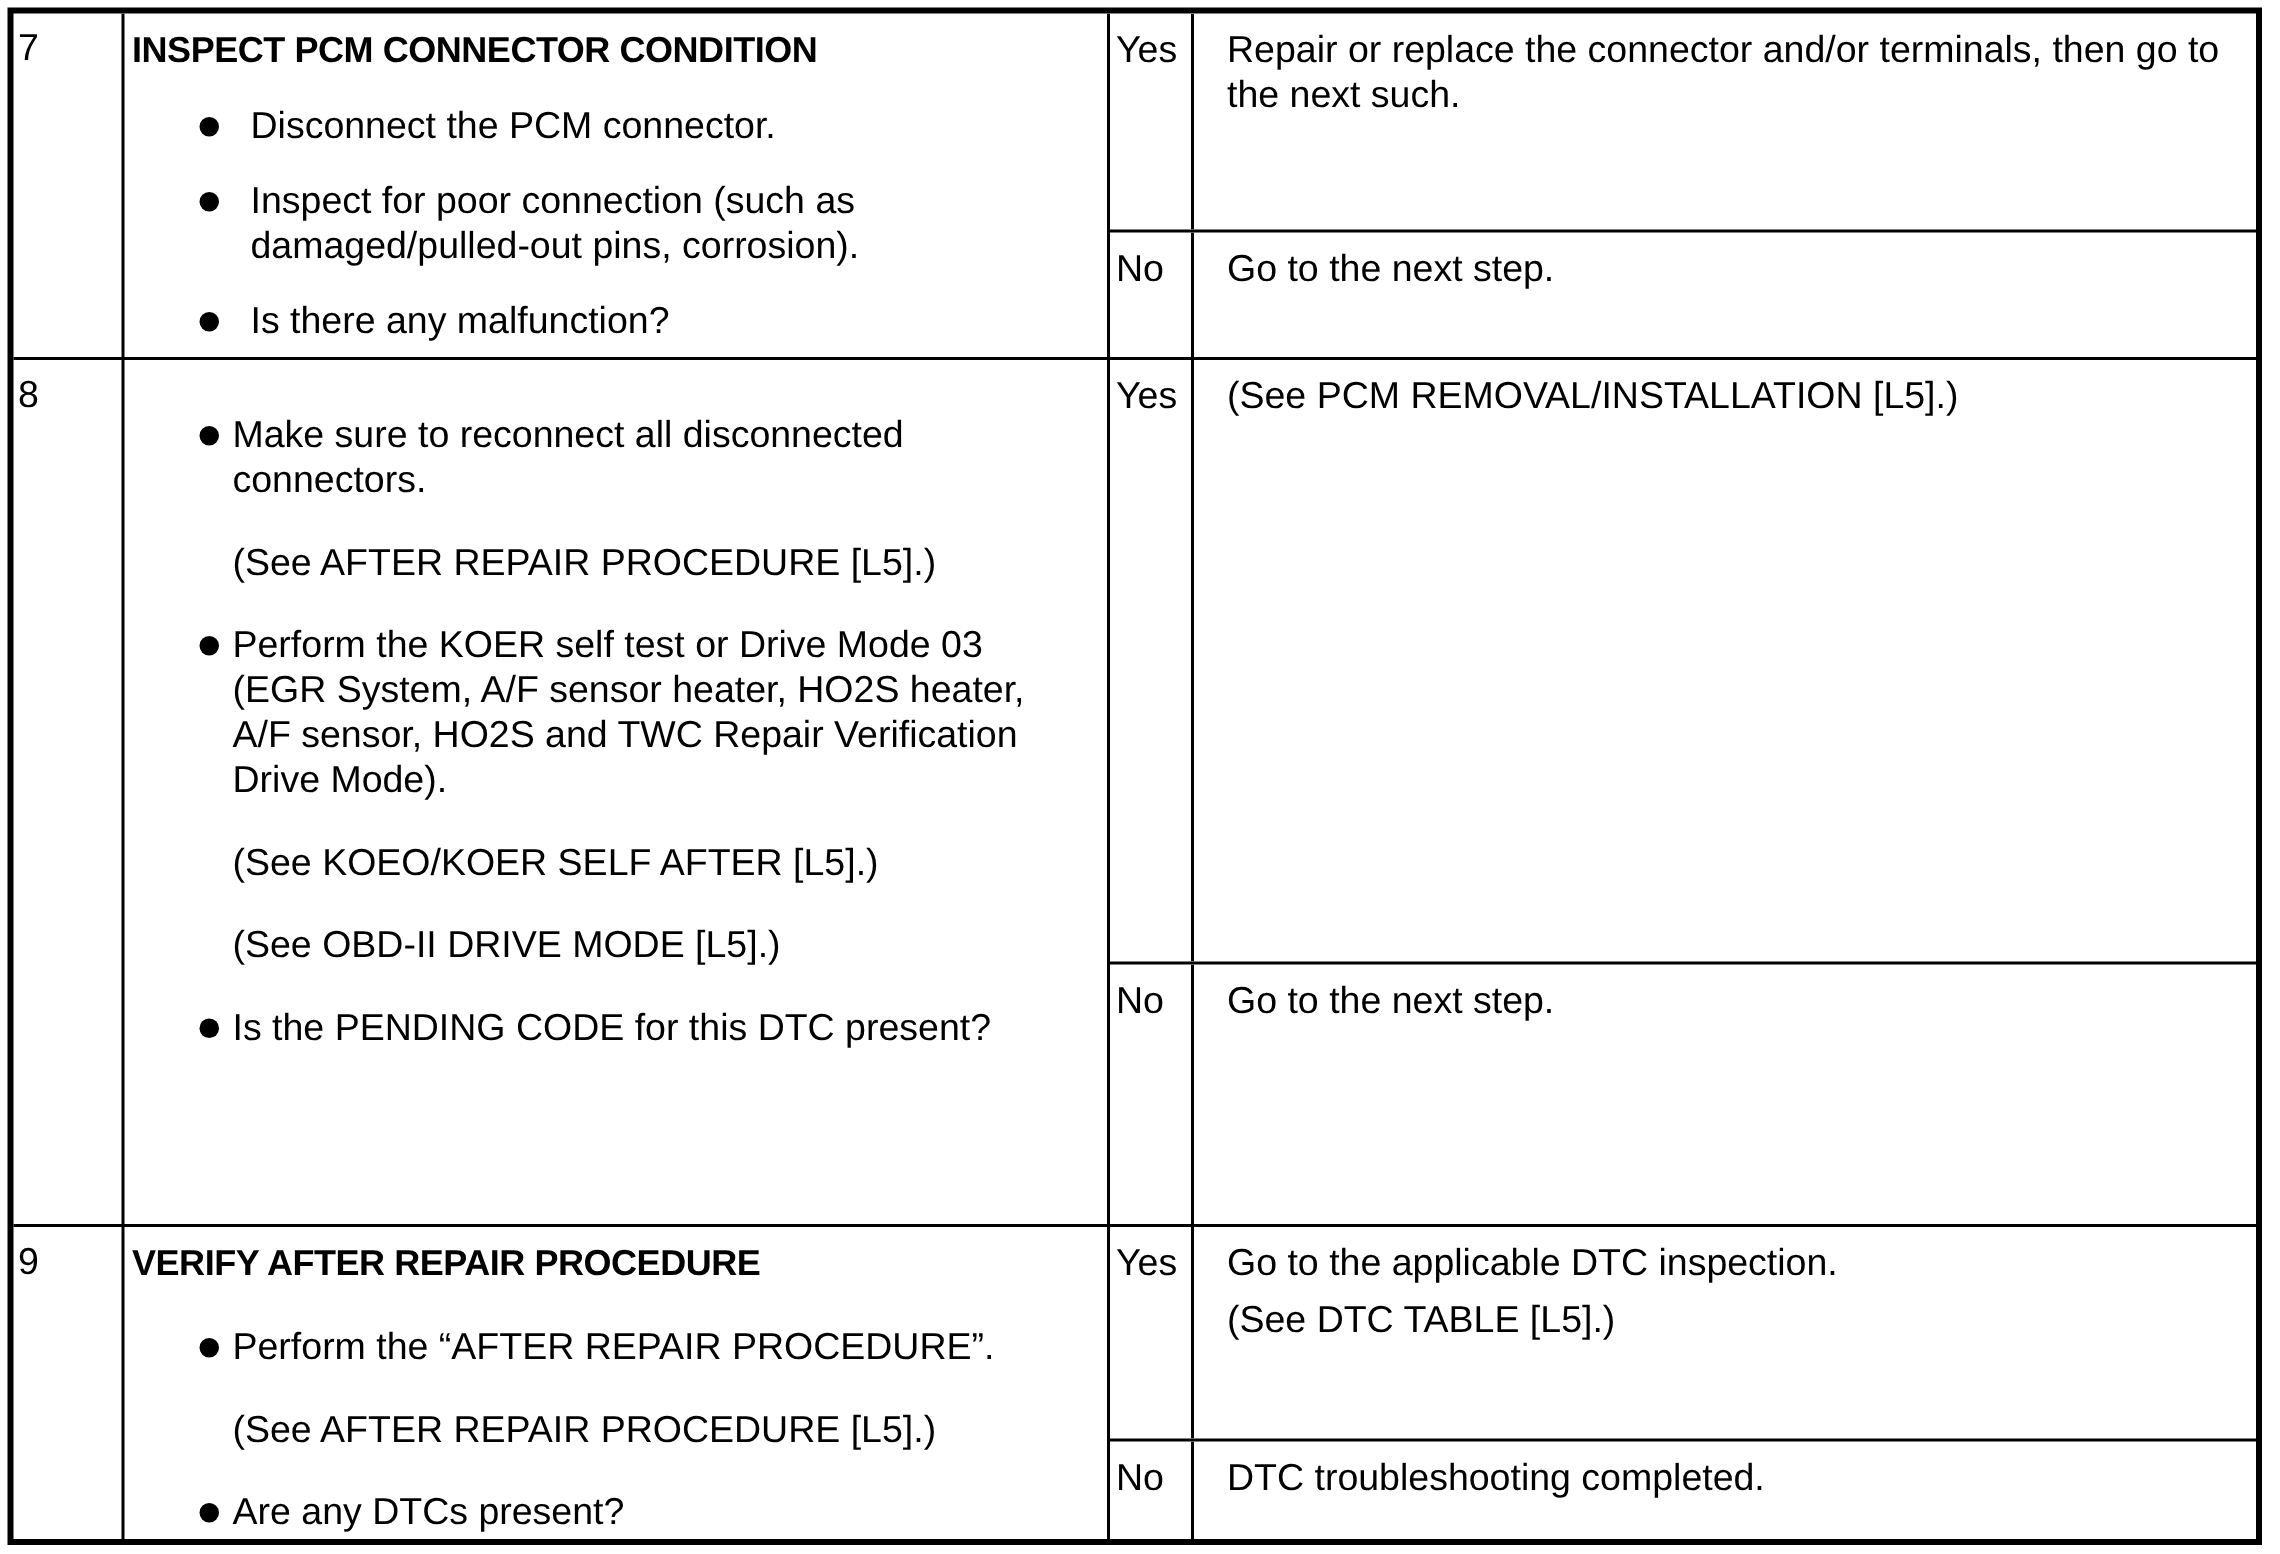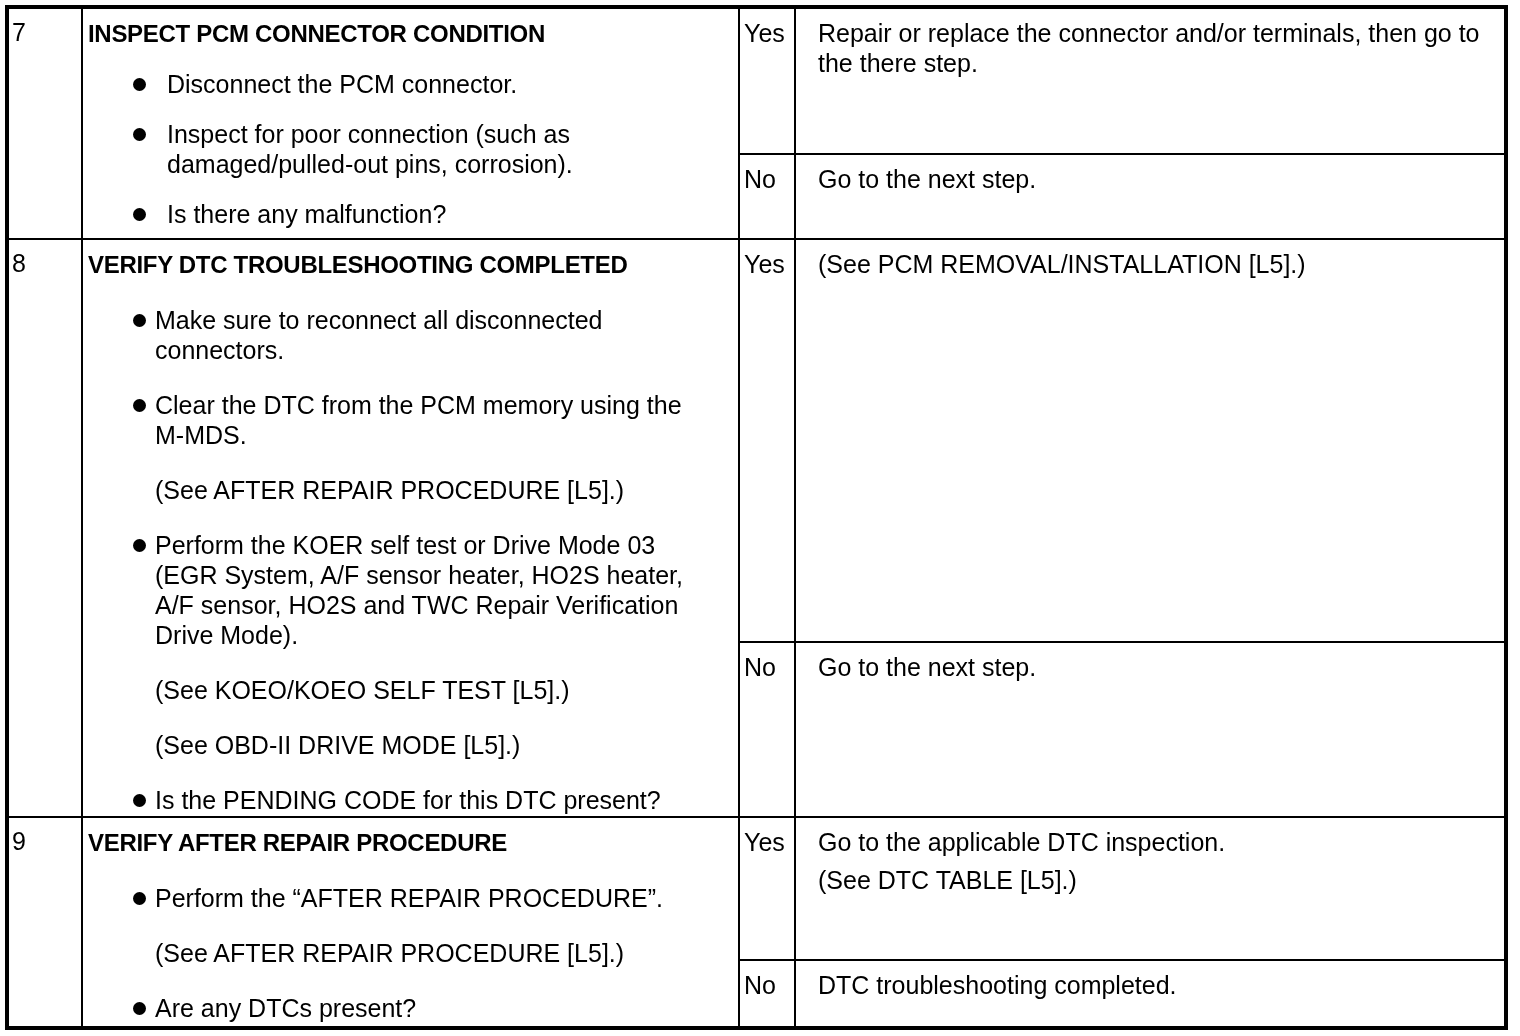--- a/index.html
+++ b/index.html
@@ -107,73 +107,63 @@
             <div class="ln">Is there any malfunction?</div>
           </div>
         </div>
       </div>
       <div class="c-right">
         <div class="sub yes">
           <div class="c-yn">Yes</div>
           <div class="c-res">
             <div class="para">
               <div class="ln">Repair or replace the connector and/or terminals, then go to</div>
-              <div class="ln">the there step.</div>
+              <div class="ln">the next such.</div>
             </div>
           </div>
         </div>
         <div class="sub no">
           <div class="c-yn">No</div>
           <div class="c-res">
             <div class="para">
               <div class="ln">Go to the next step.</div>
             </div>
           </div>
         </div>
       </div>
     </div>
 
     <div class="row r8">
       <div class="c-step">8</div>
       <div class="c-action">
-        <div class="title">VERIFY DTC TROUBLESHOOTING COMPLETED</div>
         <div class="item">
           <div class="dotcol">
               <div class="dot"></div>
             </div>
           <div class="txt">
             <div class="ln">Make sure to reconnect all disconnected</div>
             <div class="ln">connectors.</div>
-          </div>
-        </div>
-        <div class="item">
-          <div class="dotcol">
-              <div class="dot"></div>
-            </div>
-          <div class="txt">
-            <div class="ln">Clear the DTC from the PCM memory using the</div>
-            <div class="ln">M-MDS.</div>
           </div>
         </div>
         <div class="note">
           <div class="ln">(See AFTER REPAIR PROCEDURE [L5].)</div>
         </div>
         <div class="item">
           <div class="dotcol">
               <div class="dot"></div>
             </div>
           <div class="txt">
             <div class="ln">Perform the KOER self test or Drive Mode 03</div>
             <div class="ln">(EGR System, A/F sensor heater, HO2S heater,</div>
             <div class="ln">A/F sensor, HO2S and TWC Repair Verification</div>
             <div class="ln">Drive Mode).</div>
           </div>
         </div>
         <div class="note">
-          <div class="ln">(See KOEO/KOEO SELF TEST [L5].)</div>
+          <div class="ln">(See KOEO/KOER SELF AFTER [L5].)</div>
         </div>
         <div class="note">
           <div class="ln">(See OBD-II DRIVE MODE [L5].)</div>
         </div>
         <div class="item">
           <div class="dotcol">
               <div class="dot"></div>
             </div>
           <div class="txt">
             <div class="ln">Is the PENDING CODE for this DTC present?</div>

